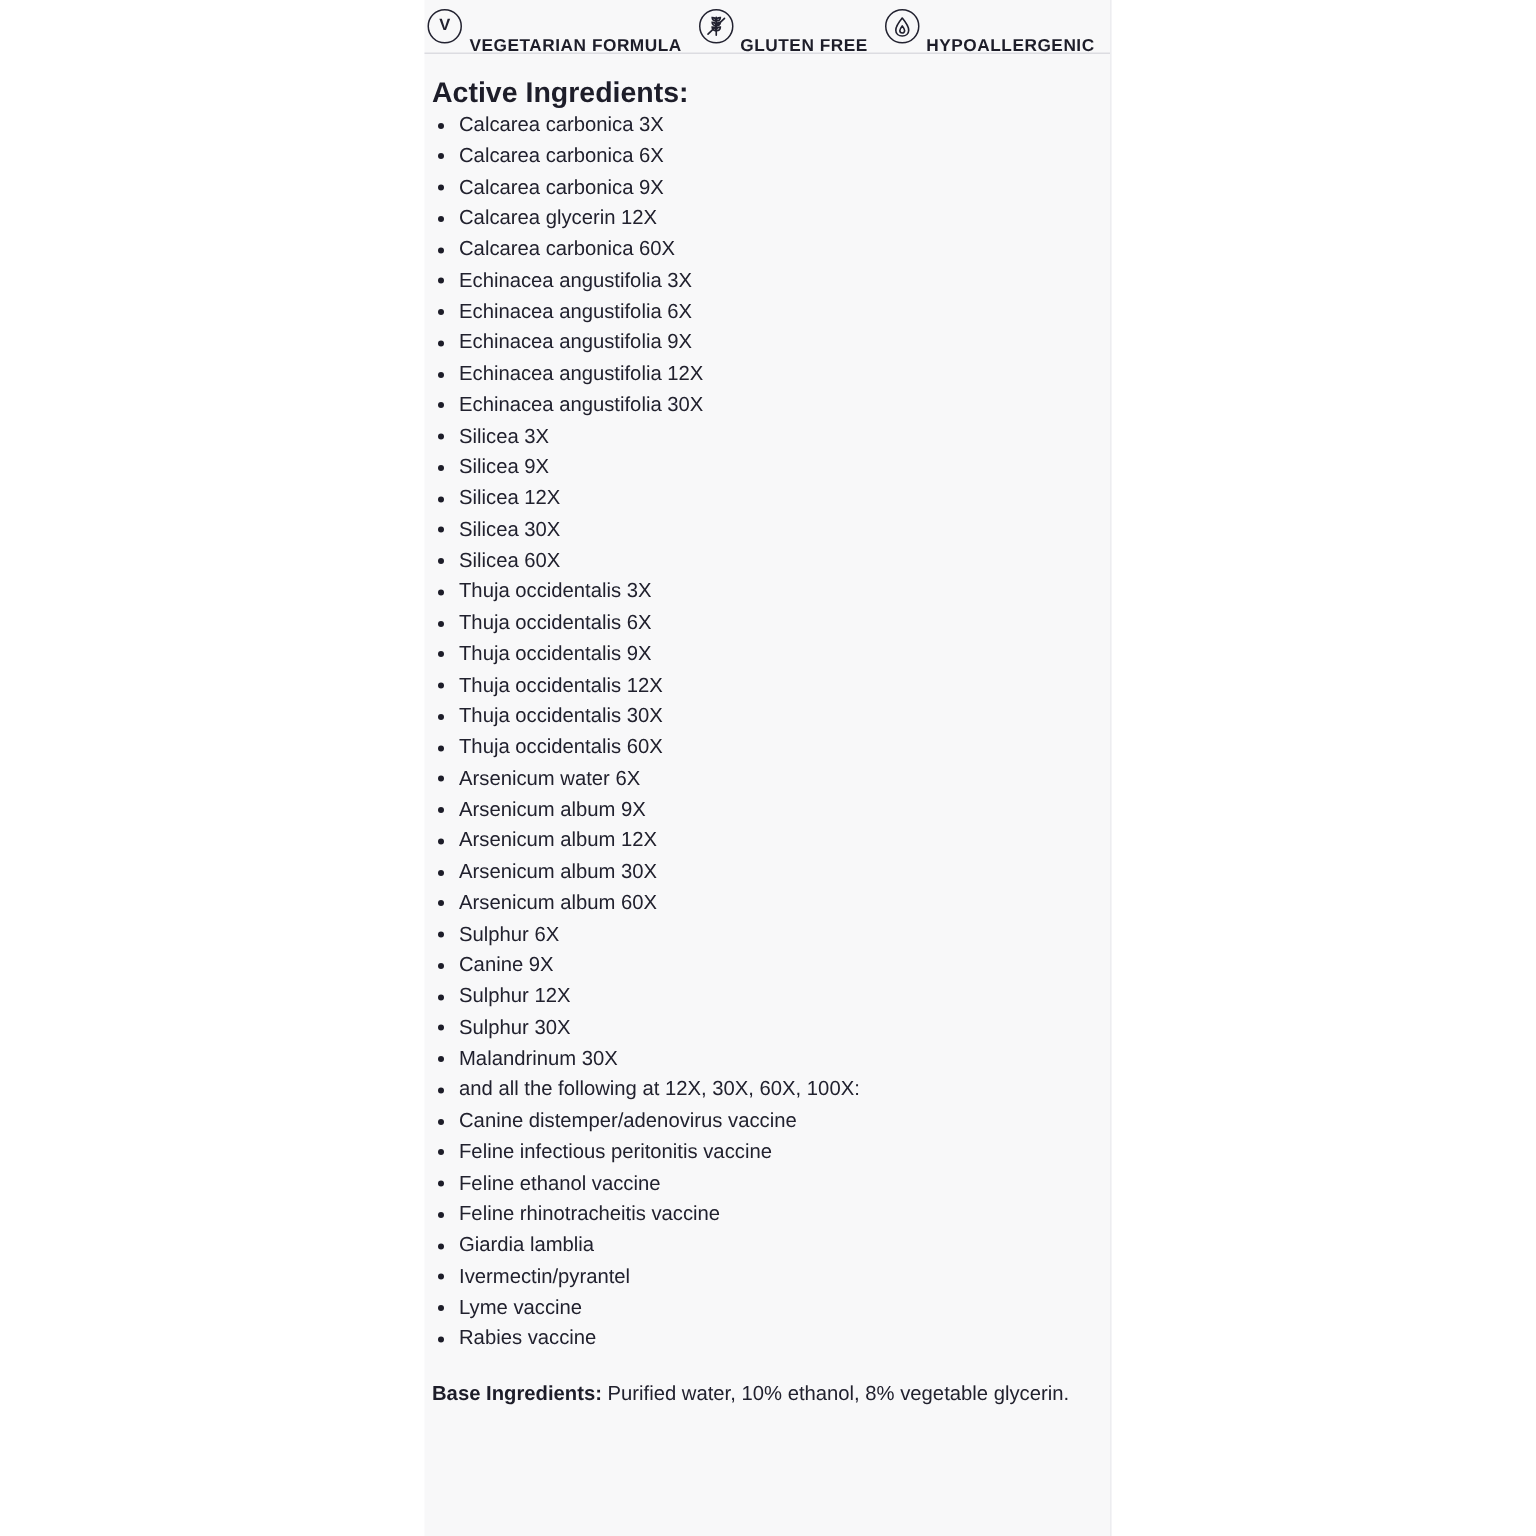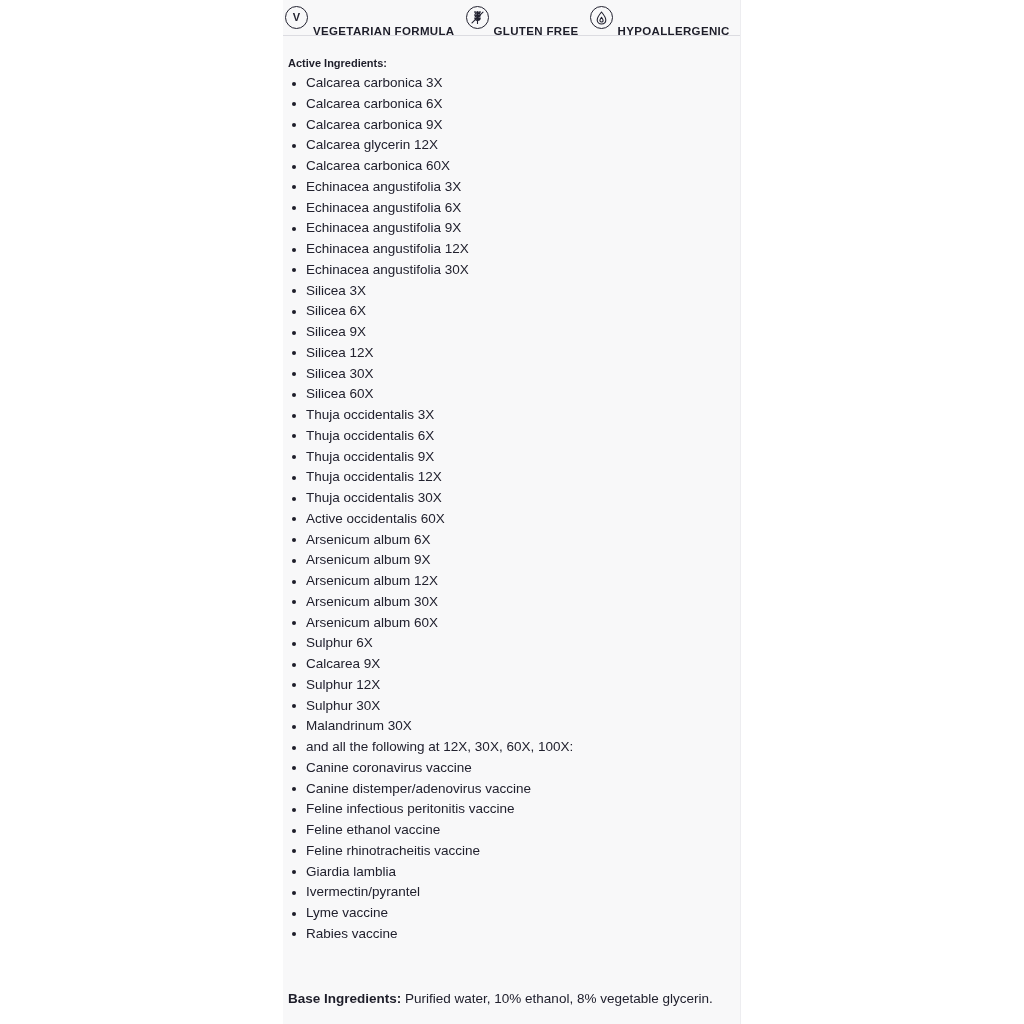--- a/index.html
+++ b/index.html
@@ -57,21 +57,21 @@
   .divider {
     height: 1px;
     background: #dcdce1;
     width: 100%;
   }
   
   .content {
     padding: 17px 10px 0 5px;
   }
   .section-heading {
-    font-size: 11px;
+    font-size: 19px;
     font-weight: bold;
     line-height: 20px;
     color: #1d1d29;
   }
   ul.ingredient-list {
     list-style: none;
     margin: 0; padding: 0;
   }
   ul.ingredient-list li {
     display: flex;
@@ -81,21 +81,21 @@
     color: #21212e;
   }
   .bullet-dot {
     width: 4px; height: 4px;
     border-radius: 50%;
     background: #1d1d29;
     flex: 0 0 auto;
     margin: 8.5px 10px 0 4px;
   }
   .base-line {
-    margin-top: 44px;
+    margin-top: 16px;
     font-size: 13.5px;
     line-height: 20px;
     color: #21212e;
   }
   .base-line .bold { font-weight: bold; color: #1d1d29; }
   svg { display: block; }
 </style>
 </head>
 <body>
 
@@ -195,24 +195,20 @@
         <li>
           <span class="bullet-dot"></span>
           <span>Echinacea angustifolia 30X</span>
         </li>
 
         <li>
           <span class="bullet-dot"></span>
           <span>Silicea 3X</span>
         </li>
 
-        <li>
-          <span class="bullet-dot"></span>
-          <span>Silicea 6X</span>
-        </li>
 
         <li>
           <span class="bullet-dot"></span>
           <span>Silicea 9X</span>
         </li>
 
         <li>
           <span class="bullet-dot"></span>
           <span>Silicea 12X</span>
         </li>
@@ -247,26 +243,26 @@
           <span>Thuja occidentalis 12X</span>
         </li>
 
         <li>
           <span class="bullet-dot"></span>
           <span>Thuja occidentalis 30X</span>
         </li>
 
         <li>
           <span class="bullet-dot"></span>
-          <span>Active occidentalis 60X</span>
-        </li>
-
-        <li>
-          <span class="bullet-dot"></span>
-          <span>Arsenicum album 6X</span>
+          <span>Thuja occidentalis 60X</span>
+        </li>
+
+        <li>
+          <span class="bullet-dot"></span>
+          <span>Arsenicum water 6X</span>
         </li>
 
         <li>
           <span class="bullet-dot"></span>
           <span>Arsenicum album 9X</span>
         </li>
 
         <li>
           <span class="bullet-dot"></span>
           <span>Arsenicum album 12X</span>
@@ -282,21 +278,21 @@
           <span>Arsenicum album 60X</span>
         </li>
 
         <li>
           <span class="bullet-dot"></span>
           <span>Sulphur 6X</span>
         </li>
 
         <li>
           <span class="bullet-dot"></span>
-          <span>Calcarea 9X</span>
+          <span>Canine 9X</span>
         </li>
 
         <li>
           <span class="bullet-dot"></span>
           <span>Sulphur 12X</span>
         </li>
 
         <li>
           <span class="bullet-dot"></span>
           <span>Sulphur 30X</span>
@@ -305,24 +301,20 @@
         <li>
           <span class="bullet-dot"></span>
           <span>Malandrinum 30X</span>
         </li>
 
         <li>
           <span class="bullet-dot"></span>
           <span>and all the following at 12X, 30X, 60X, 100X:</span>
         </li>
 
-        <li>
-          <span class="bullet-dot"></span>
-          <span>Canine coronavirus vaccine</span>
-        </li>
 
         <li>
           <span class="bullet-dot"></span>
           <span>Canine distemper/adenovirus vaccine</span>
         </li>
 
         <li>
           <span class="bullet-dot"></span>
           <span>Feline infectious peritonitis vaccine</span>
         </li>

